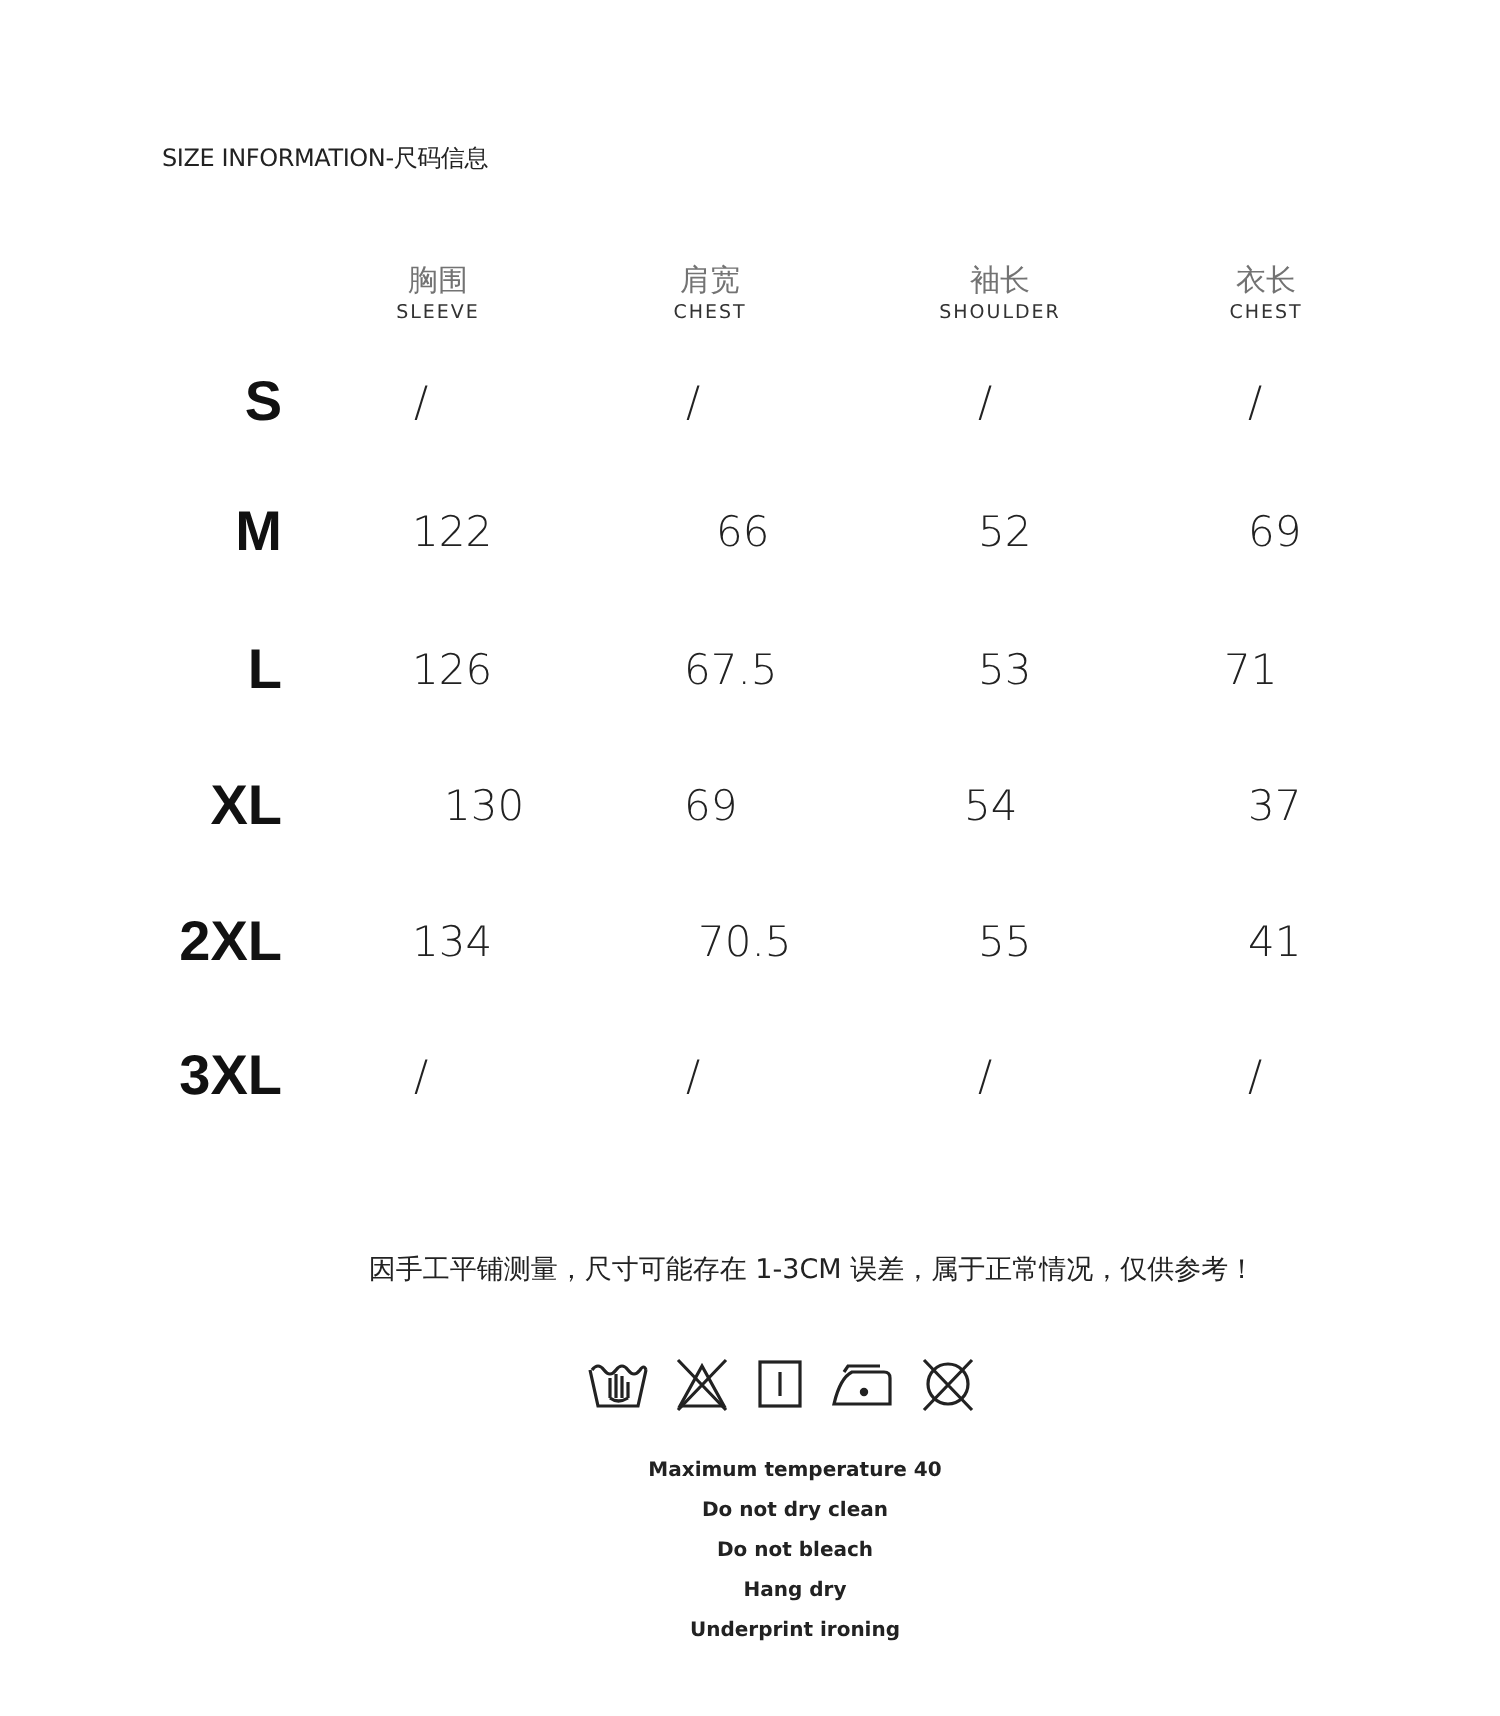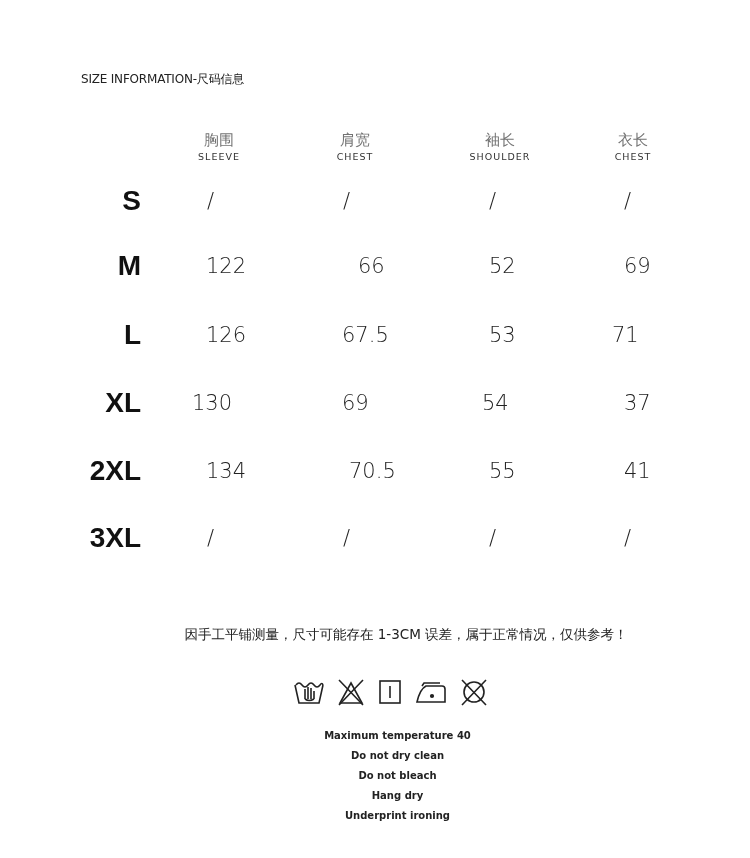--- a/index.html
+++ b/index.html
@@ -80,21 +80,21 @@
 </div>
 <div class="row" style="top:315px">
   <span class="size">L</span>
   <span class="cell" style="left:206px">126</span>
   <span class="cell" style="left:342px">67.5</span>
   <span class="cell" style="left:489px">53</span>
   <span class="cell" style="left:612px">71</span>
 </div>
 <div class="row" style="top:383px">
   <span class="size">XL</span>
-  <span class="cell" style="left:192px">130</span>
+  <span class="cell" style="left:222px">130</span>
   <span class="cell" style="left:342px">69</span>
   <span class="cell" style="left:482px">54</span>
   <span class="cell" style="left:624px">37</span>
 </div>
 <div class="row" style="top:451px">
   <span class="size">2XL</span>
   <span class="cell" style="left:206px">134</span>
   <span class="cell" style="left:349px">70.5</span>
   <span class="cell" style="left:489px">55</span>
   <span class="cell" style="left:624px">41</span>

